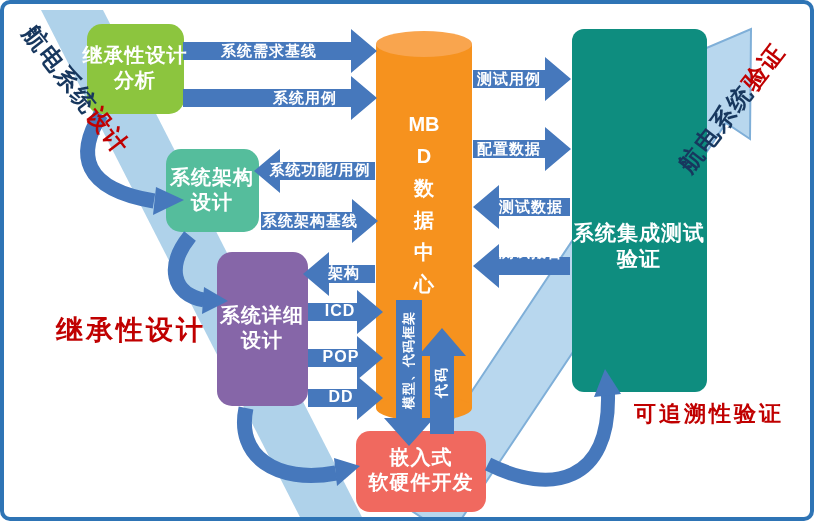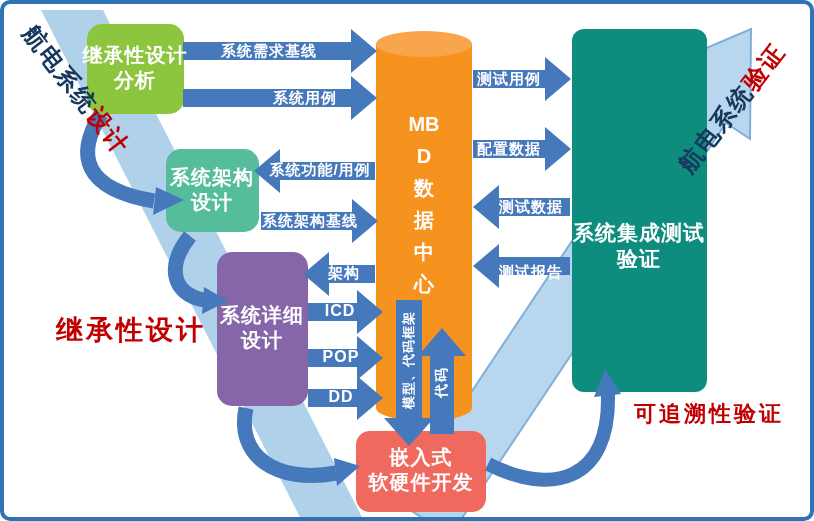--- a/index.html
+++ b/index.html
@@ -109,21 +109,21 @@
     <div>软硬件开发</div>
   </div>
 
   <div class="cyl-lbl">MBD数据中心</div>
 
   <div class="lbl arrow-lbl" style="left:265px; top:47px;">系统需求基线</div>
   <div class="lbl arrow-lbl" style="left:265px; top:94px;margin-left:36px;">系统用例</div>
   <div class="lbl arrow-lbl" style="left:505px; top:75px;">测试用例</div>
   <div class="lbl arrow-lbl" style="left:505px; top:145px;">配置数据</div>
   <div class="lbl arrow-lbl" style="left:527px; top:203px;">测试数据</div>
-  <div class="lbl arrow-lbl" style="left:527px; top:268px;">测试报告</div>
+  <div class="lbl arrow-lbl" style="left:527px; top:248px;">测试报告</div>
   <div class="lbl arrow-lbl" style="left:316px; top:166px;">系统功能/用例</div>
   <div class="lbl arrow-lbl" style="left:306px; top:217px;">系统架构基线</div>
   <div class="lbl arrow-lbl" style="left:340px; top:269px;">架构</div>
   <div class="lbl code-lbl" style="left:336px; top:307px;">ICD</div>
   <div class="lbl code-lbl" style="left:337px; top:353px;">POP</div>
   <div class="lbl code-lbl" style="left:337px; top:393px;">DD</div>
   <div class="lbl vert-lbl" style="left:405px; top:356px;">模型、代码框架</div>
   <div class="lbl vert-lbl2" style="left:438px; top:378px;">代码</div>
 
   <div class="note" style="left:127px; top:326px;">继承性设计</div>

